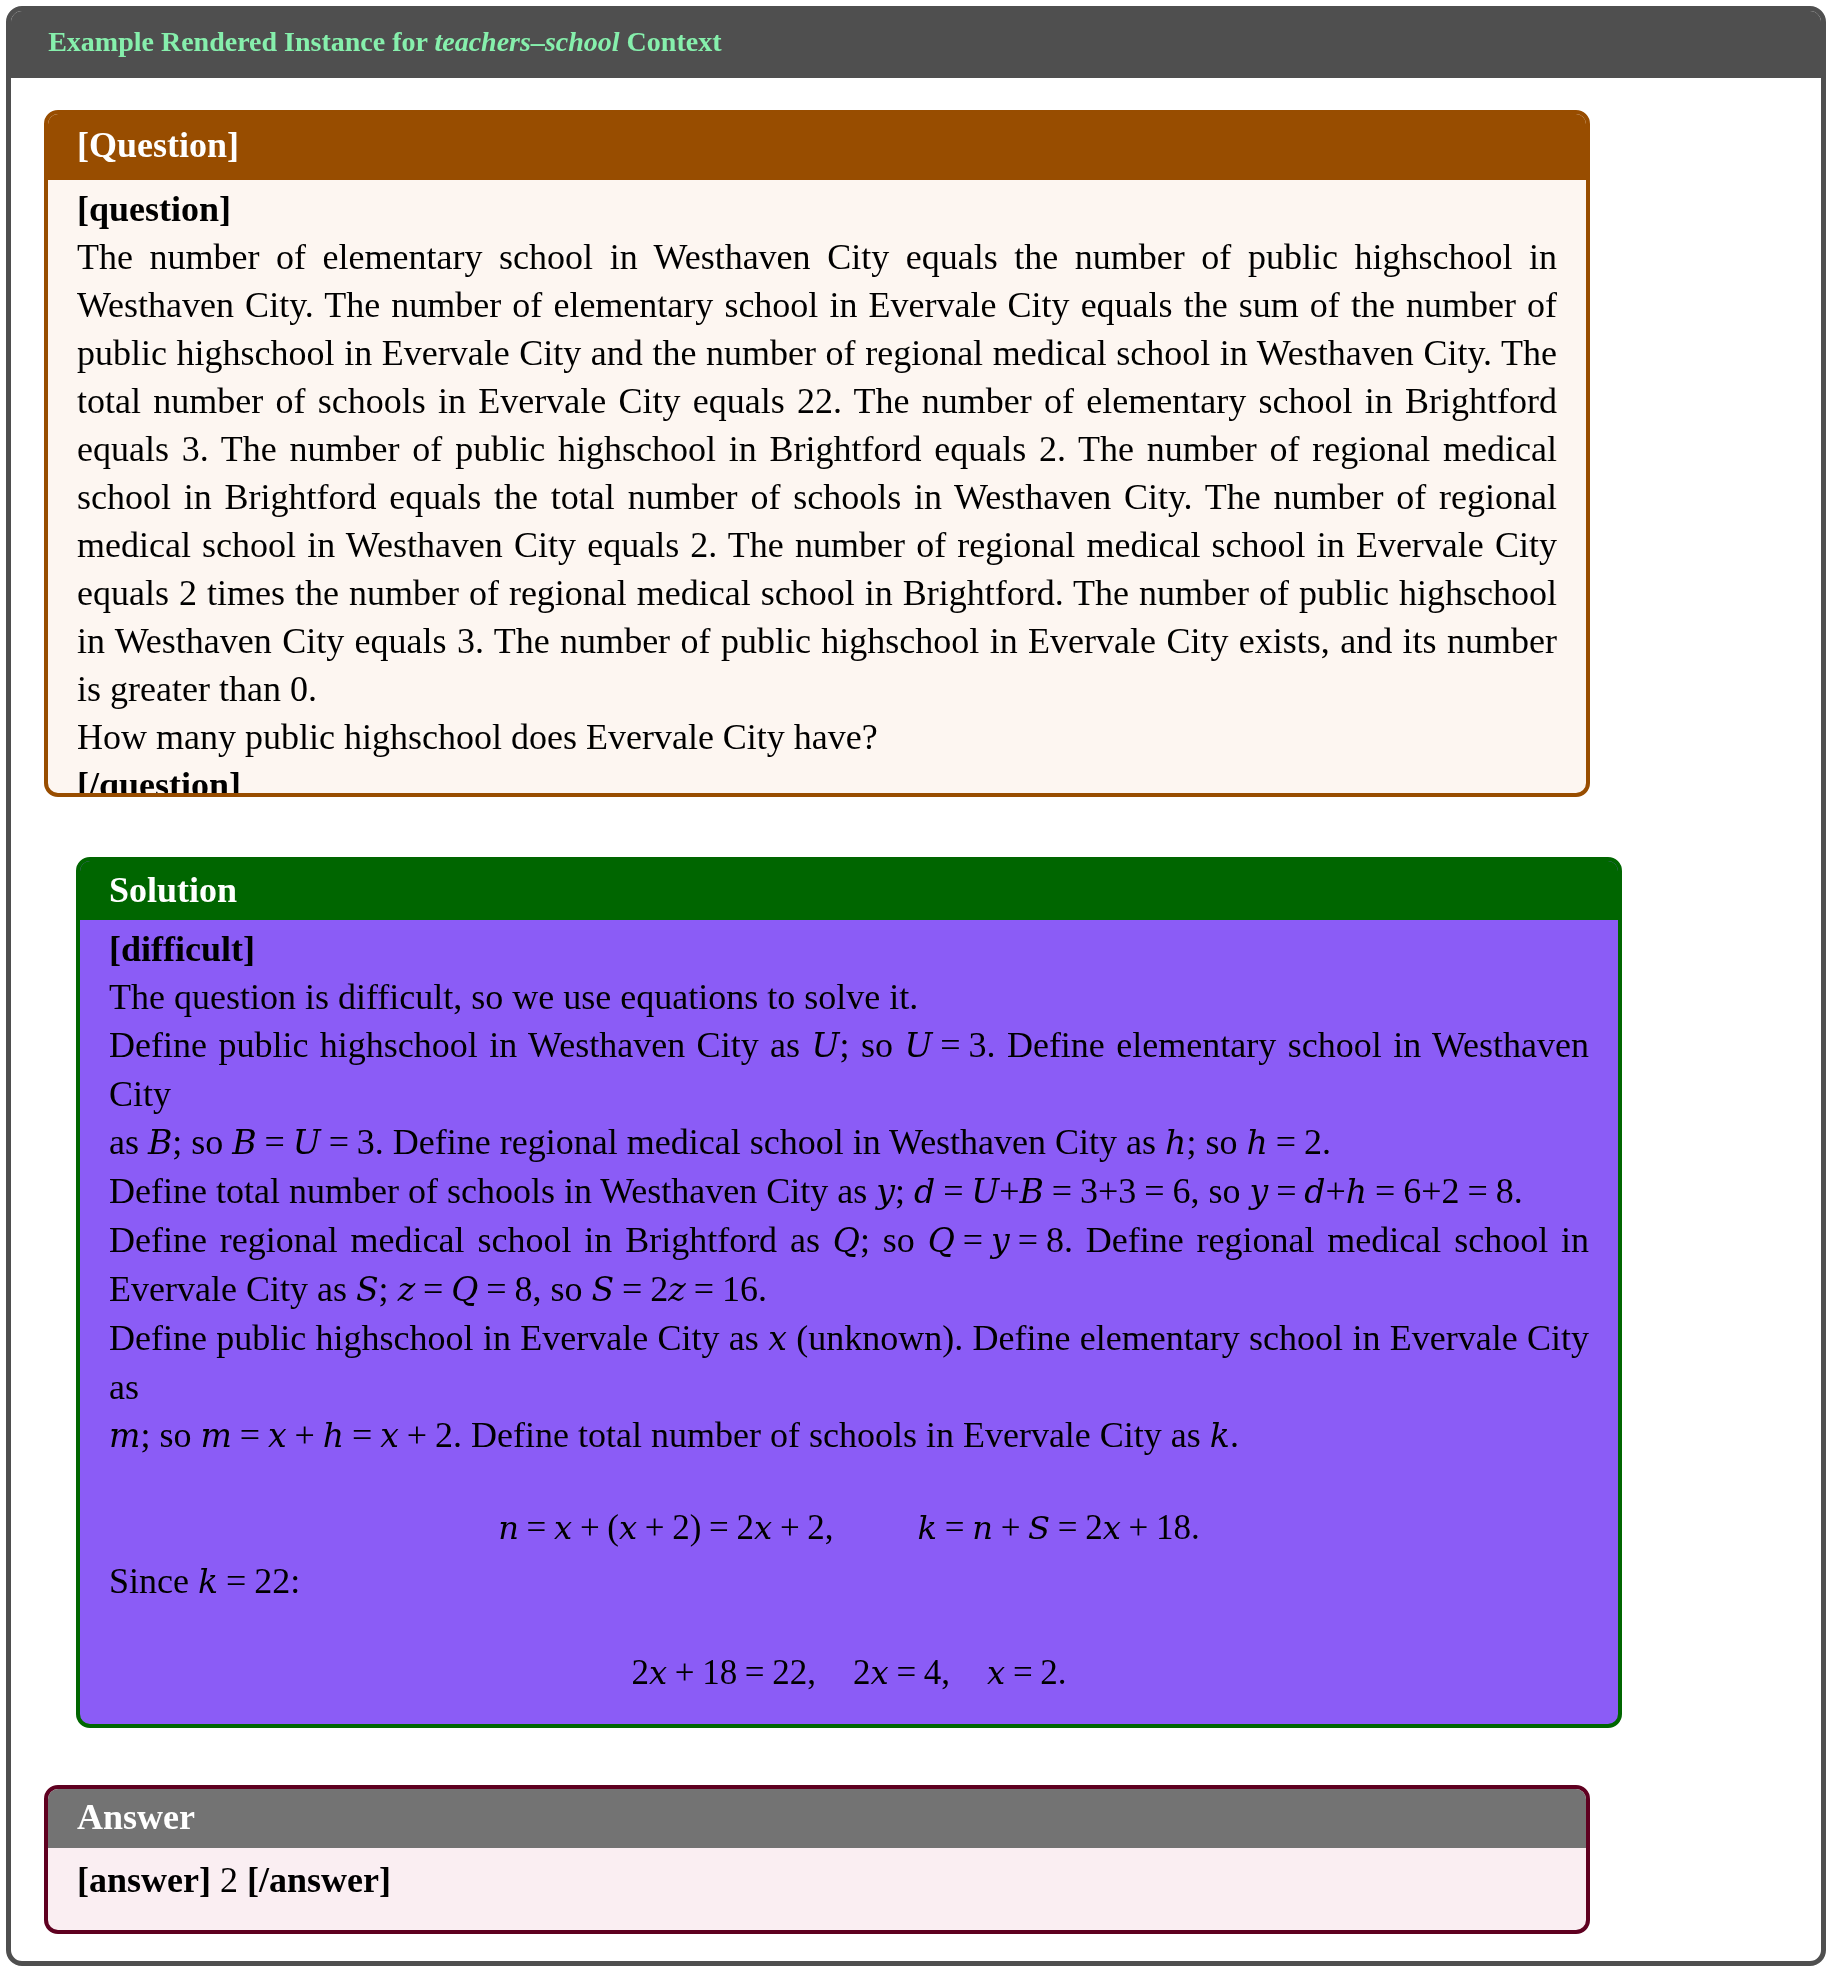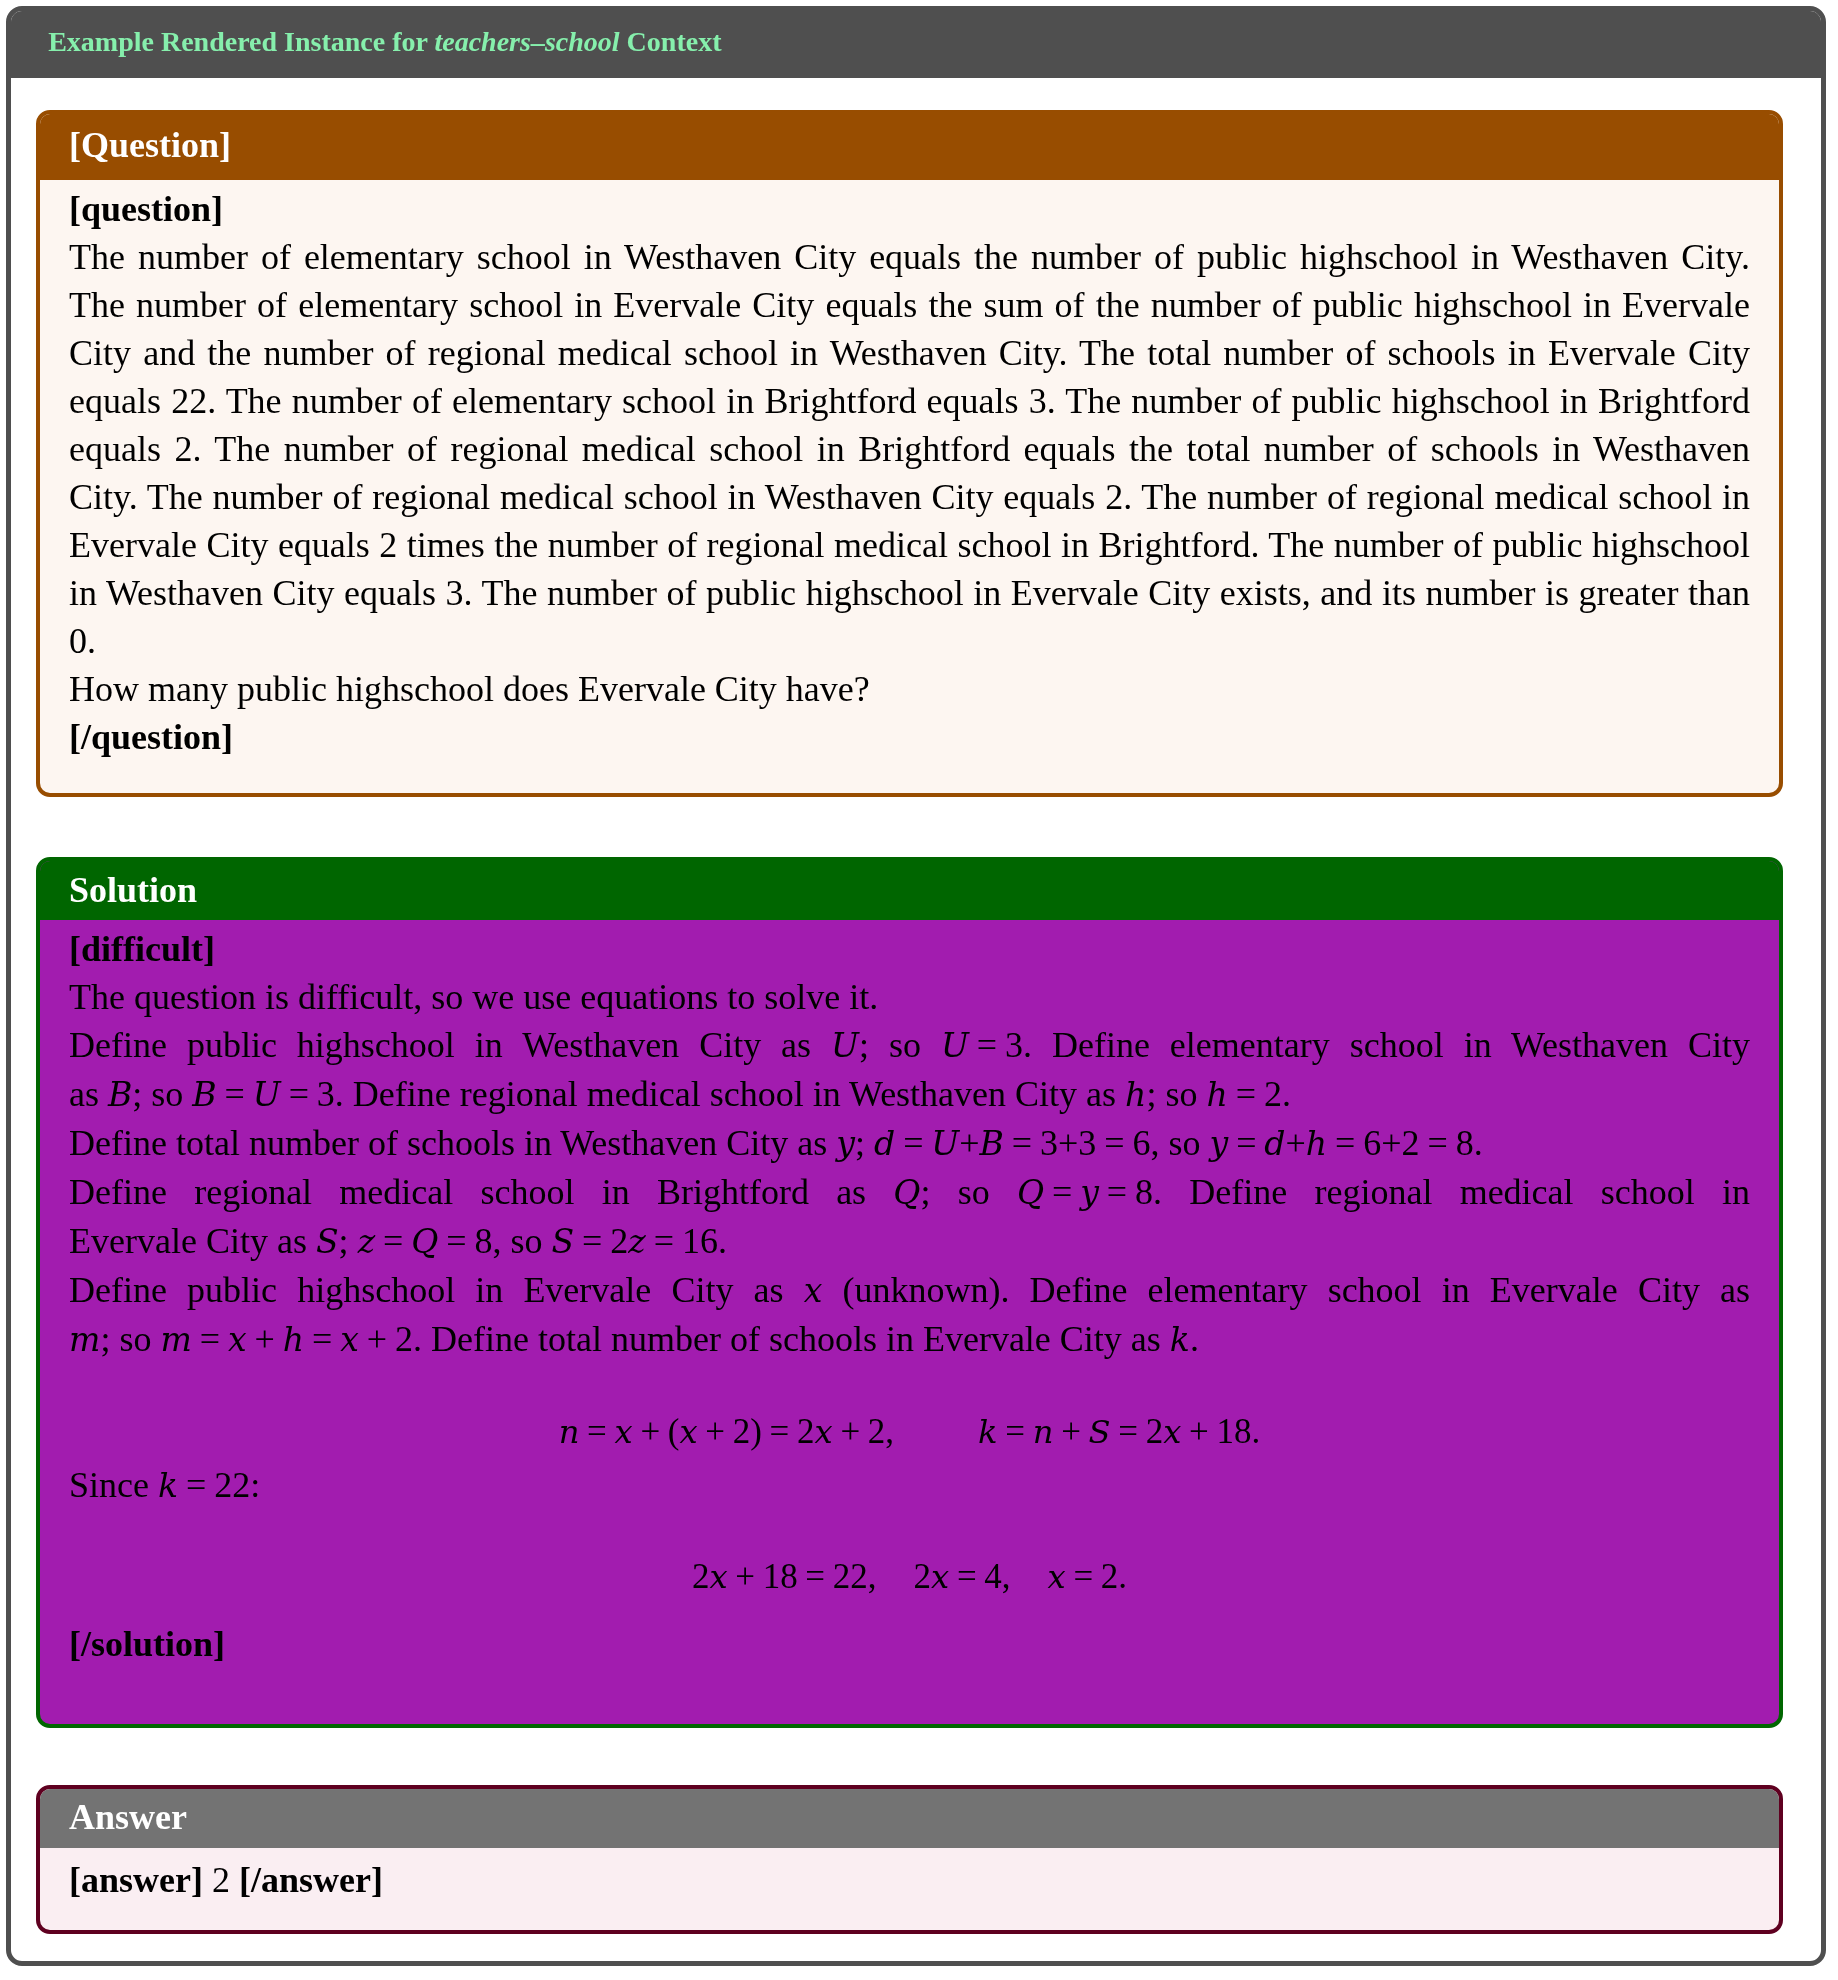--- a/index.html
+++ b/index.html
@@ -6,31 +6,31 @@
   body { width: 1839px; height: 1981px; position: relative; overflow: hidden;
          font-family: "Liberation Serif", "DejaVu Serif", serif; color: #000; }
 
   .frame { position: absolute; left: 6.2px; top: 6.2px; width: 1820px; height: 1960px;
            border: 5.3px solid #4f4f4f; border-radius: 16px; box-sizing: border-box;
            background: #ffffff; overflow: hidden; }
   .frame-title { height: 67px; background: #4f4f4f; color: #86efac; font-weight: bold;
                  font-size: 28px; line-height: 62px; padding-left: 37px; white-space: nowrap; }
   .frame-title .it { font-style: italic; }
 
-  .box { position: absolute; left: 36px; width: 1747px; box-sizing: border-box;
+  .box { position: absolute; left: 44px; width: 1546px; box-sizing: border-box;
          border: 4.4px solid; border-radius: 14px; overflow: hidden; }
   .box-header { color: #ffffff; font-weight: bold; font-size: 36px; padding-left: 29px;
                 box-sizing: border-box; }
   .box-body { padding: 0 29px; font-size: 36px; line-height: 48px; box-sizing: border-box; }
 
   .q-box { top: 110px; height: 687px; border-color: #984d00; background: #fdf6f1; }
   .q-box .box-header { background: #984d00; height: 66px; line-height: 62px; }
   .q-box .box-body { padding-top: 5.3px; text-align: justify; }
 
-  .s-box { top: 857px; height: 871px; border-color: #006600; background: #a21caf; }
+  .s-box { top: 857px; height: 871px; border-color: #006600; background: #8b5cf6; margin-left: 32px; }
   .s-box .box-header { background: #006600; height: 59px; line-height: 59px; }
   .s-box .box-body { padding-top: 5.3px; }
 
   .a-box { top: 1785px; height: 149px; border-color: #5f0020; background: #faeef2; }
   .a-box .box-header { background: #737373; height: 59px; line-height: 57px; }
   .a-box .box-body { padding-top: 8px; }
 
   .tag { font-weight: bold; }
   .line { display: block; white-space: nowrap; }
   .justify { text-align: justify; text-align-last: justify; white-space: normal; }

